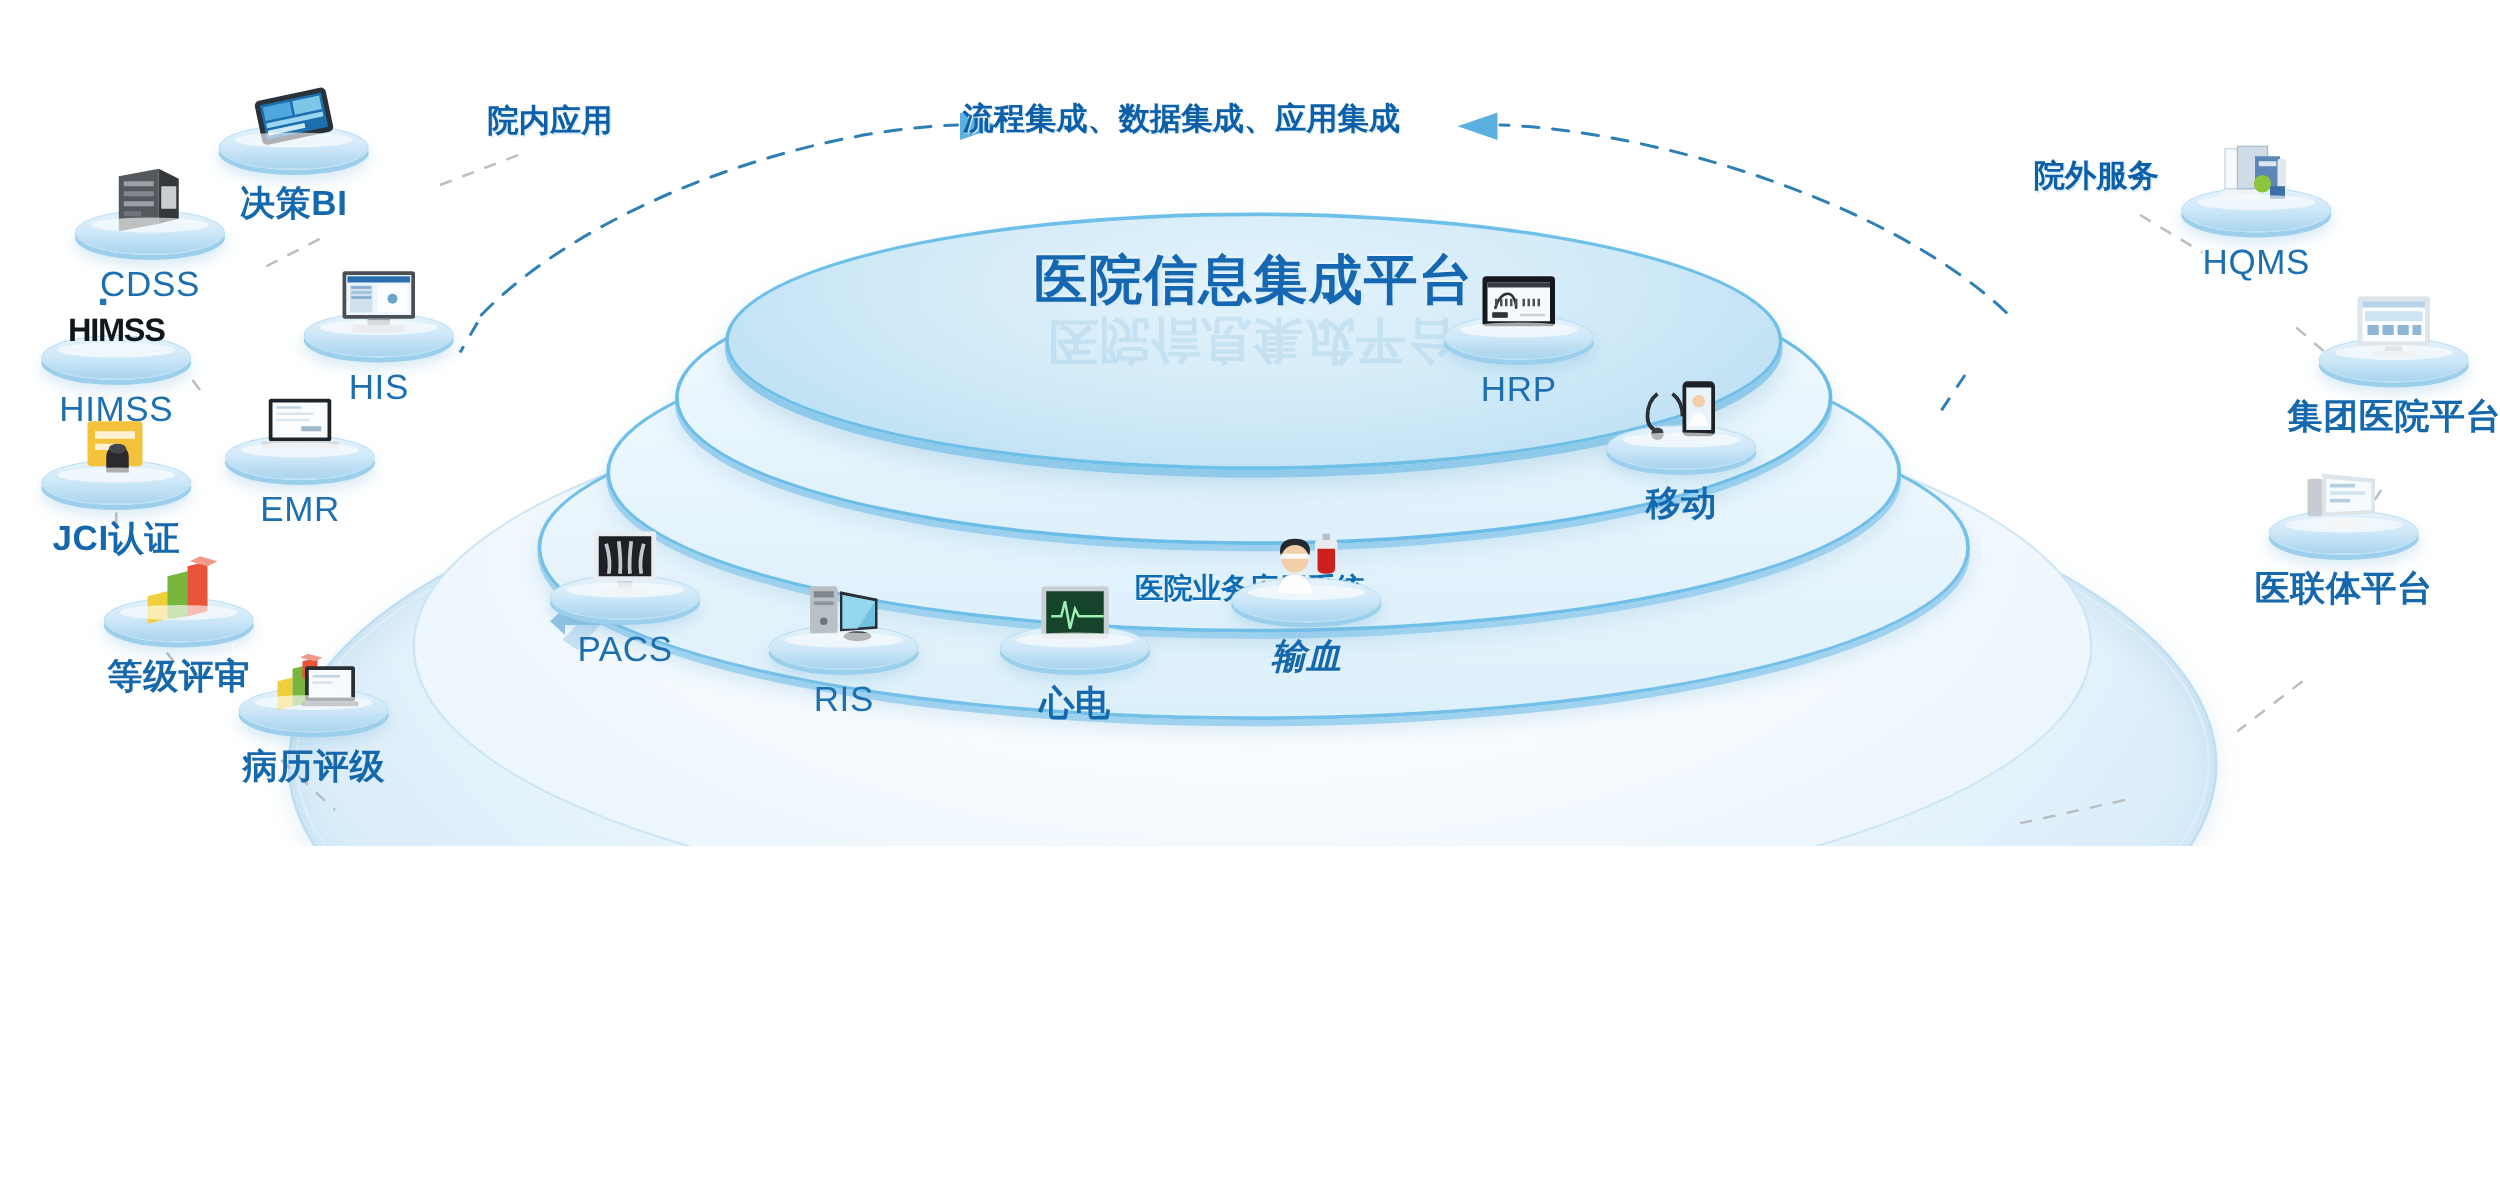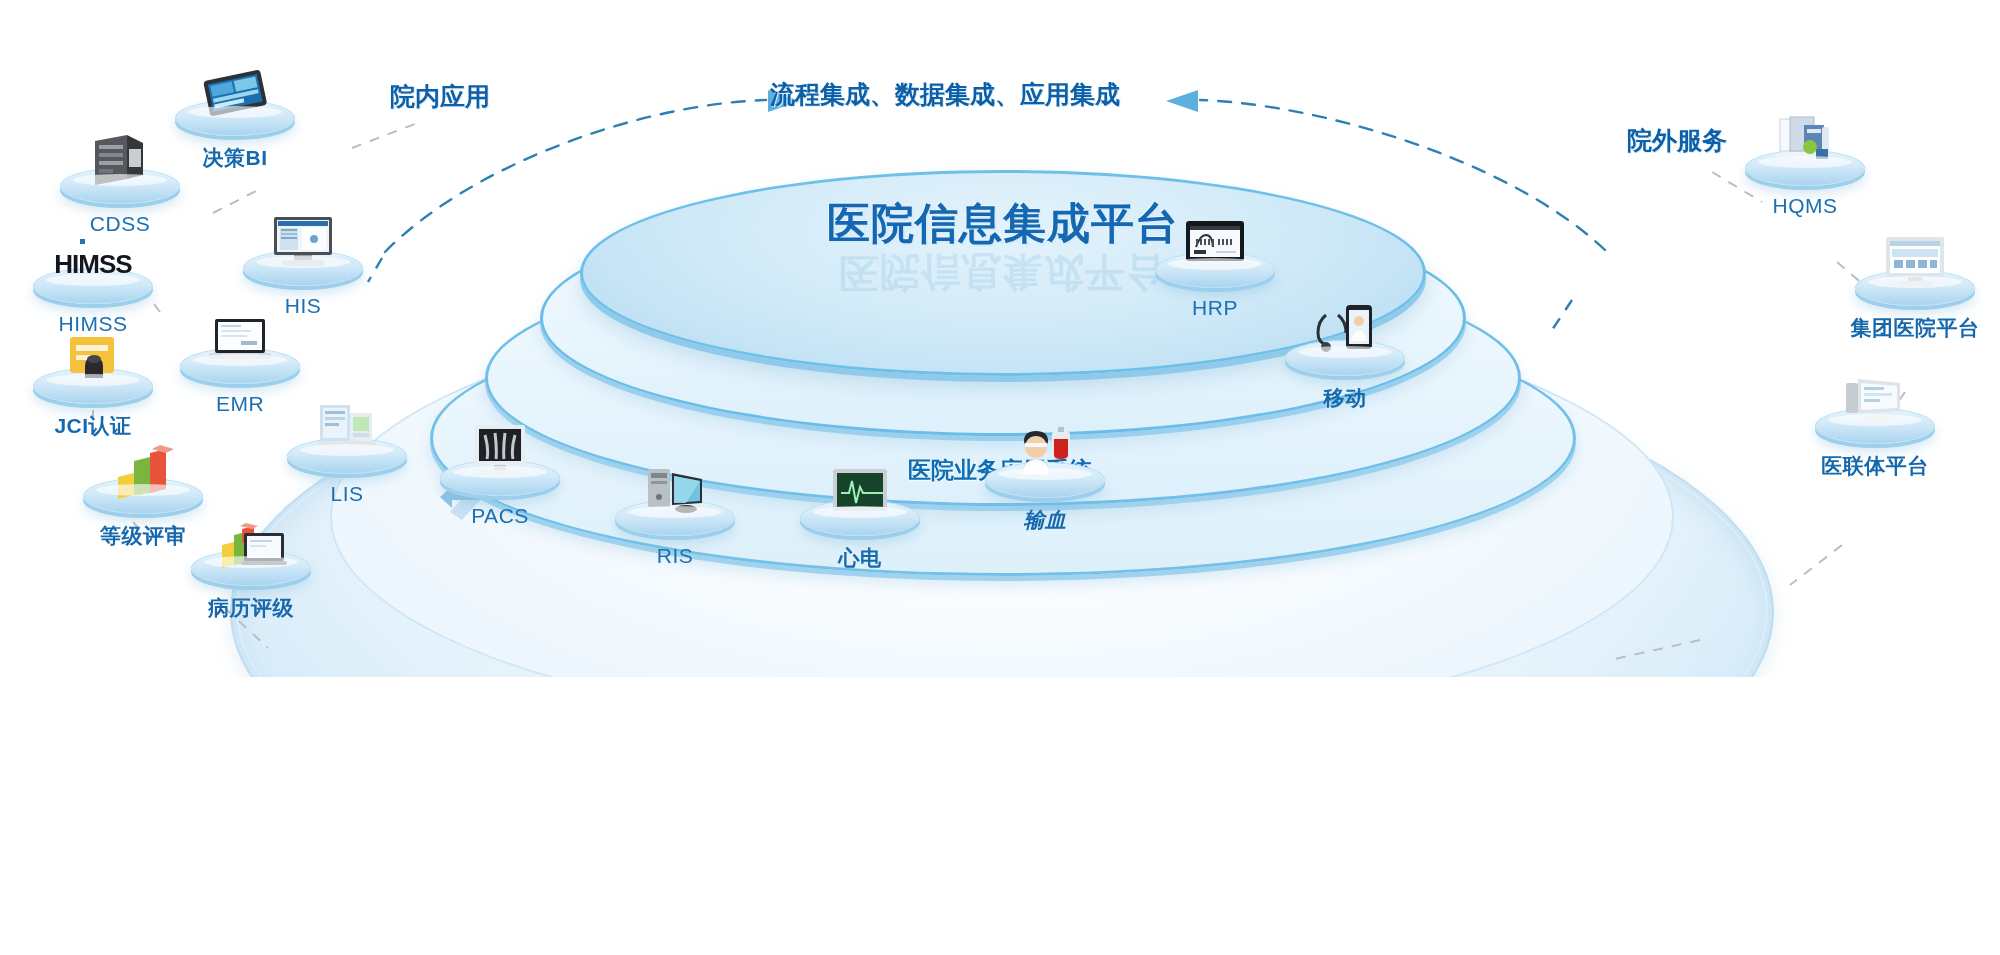--- a/index.html
+++ b/index.html
@@ -124,21 +124,21 @@
     background:rgba(255,255,255,.62);
   }
   .glyph{
     position:absolute;
     left:50%;bottom:12px;
     transform:translateX(-50%);
     width:78px;height:62px;
   }
   .node-label{
     margin-top:8px;
-    font-size:21px;
+    font-size:28px;
     color:#1c6fb0;
     white-space:nowrap;
     letter-spacing:.5px;
   }
   .node-label.cn{font-weight:600;color:#1668ad;}
 
   
   .section-title{
     position:absolute;
     font-size:25px;font-weight:bold;color:#0d5fa8;
@@ -370,38 +370,20 @@
           <rect x="20" y="21" width="30" height="2" fill="#d8e5ef"></rect>
           <rect x="20" y="26" width="26" height="2" fill="#d8e5ef"></rect>
           <rect x="40" y="32" width="16" height="4" fill="#9fb9cd"></rect>
           <rect x="8" y="44" width="62" height="6" rx="3" fill="#d4dade"></rect>
         </svg>
       </div>
     </div>
     <div class="node-label">EMR</div>
   </div>
 
-  <div class="node" style="left:262px;top:438px;">
-    <div class="pedestal">
-      <div class="glyph">
-        <svg class="nodeart" viewBox="0 0 78 62">
-          <rect x="12" y="6" width="30" height="36" fill="#cfe0ee"></rect>
-          <rect x="15" y="9" width="24" height="30" fill="#eaf3fa"></rect>
-          <rect x="17" y="12" width="20" height="3" fill="#9cc0da"></rect>
-          <rect x="17" y="18" width="20" height="3" fill="#bcd6e8"></rect>
-          <rect x="17" y="24" width="14" height="3" fill="#9cc0da"></rect>
-          <rect x="42" y="14" width="22" height="30" fill="#e6eef4"></rect>
-          <rect x="45" y="18" width="16" height="14" fill="#bfe7b8"></rect>
-          <rect x="45" y="34" width="16" height="4" fill="#cfdde8"></rect>
-          <rect x="10" y="42" width="58" height="6" rx="2" fill="#dfe7ec"></rect>
-        </svg>
-      </div>
-    </div>
-    <div class="node-label">LIS</div>
-  </div>
 
   <div class="node" style="left:590px;top:500px;">
     <div class="pedestal">
       <div class="glyph">
         <svg class="nodeart" viewBox="0 0 78 62">
           <rect x="12" y="8" width="22" height="38" rx="2" fill="#b9c0c6"></rect>
           <rect x="15" y="12" width="16" height="5" fill="#7e868d"></rect>
           <rect x="15" y="20" width="16" height="3" fill="#8f979e"></rect>
           <circle cx="23" cy="36" r="3" fill="#6d757c"></circle>
           <polygon points="36,12 66,18 66,42 36,44" fill="#2c3036"></polygon>

